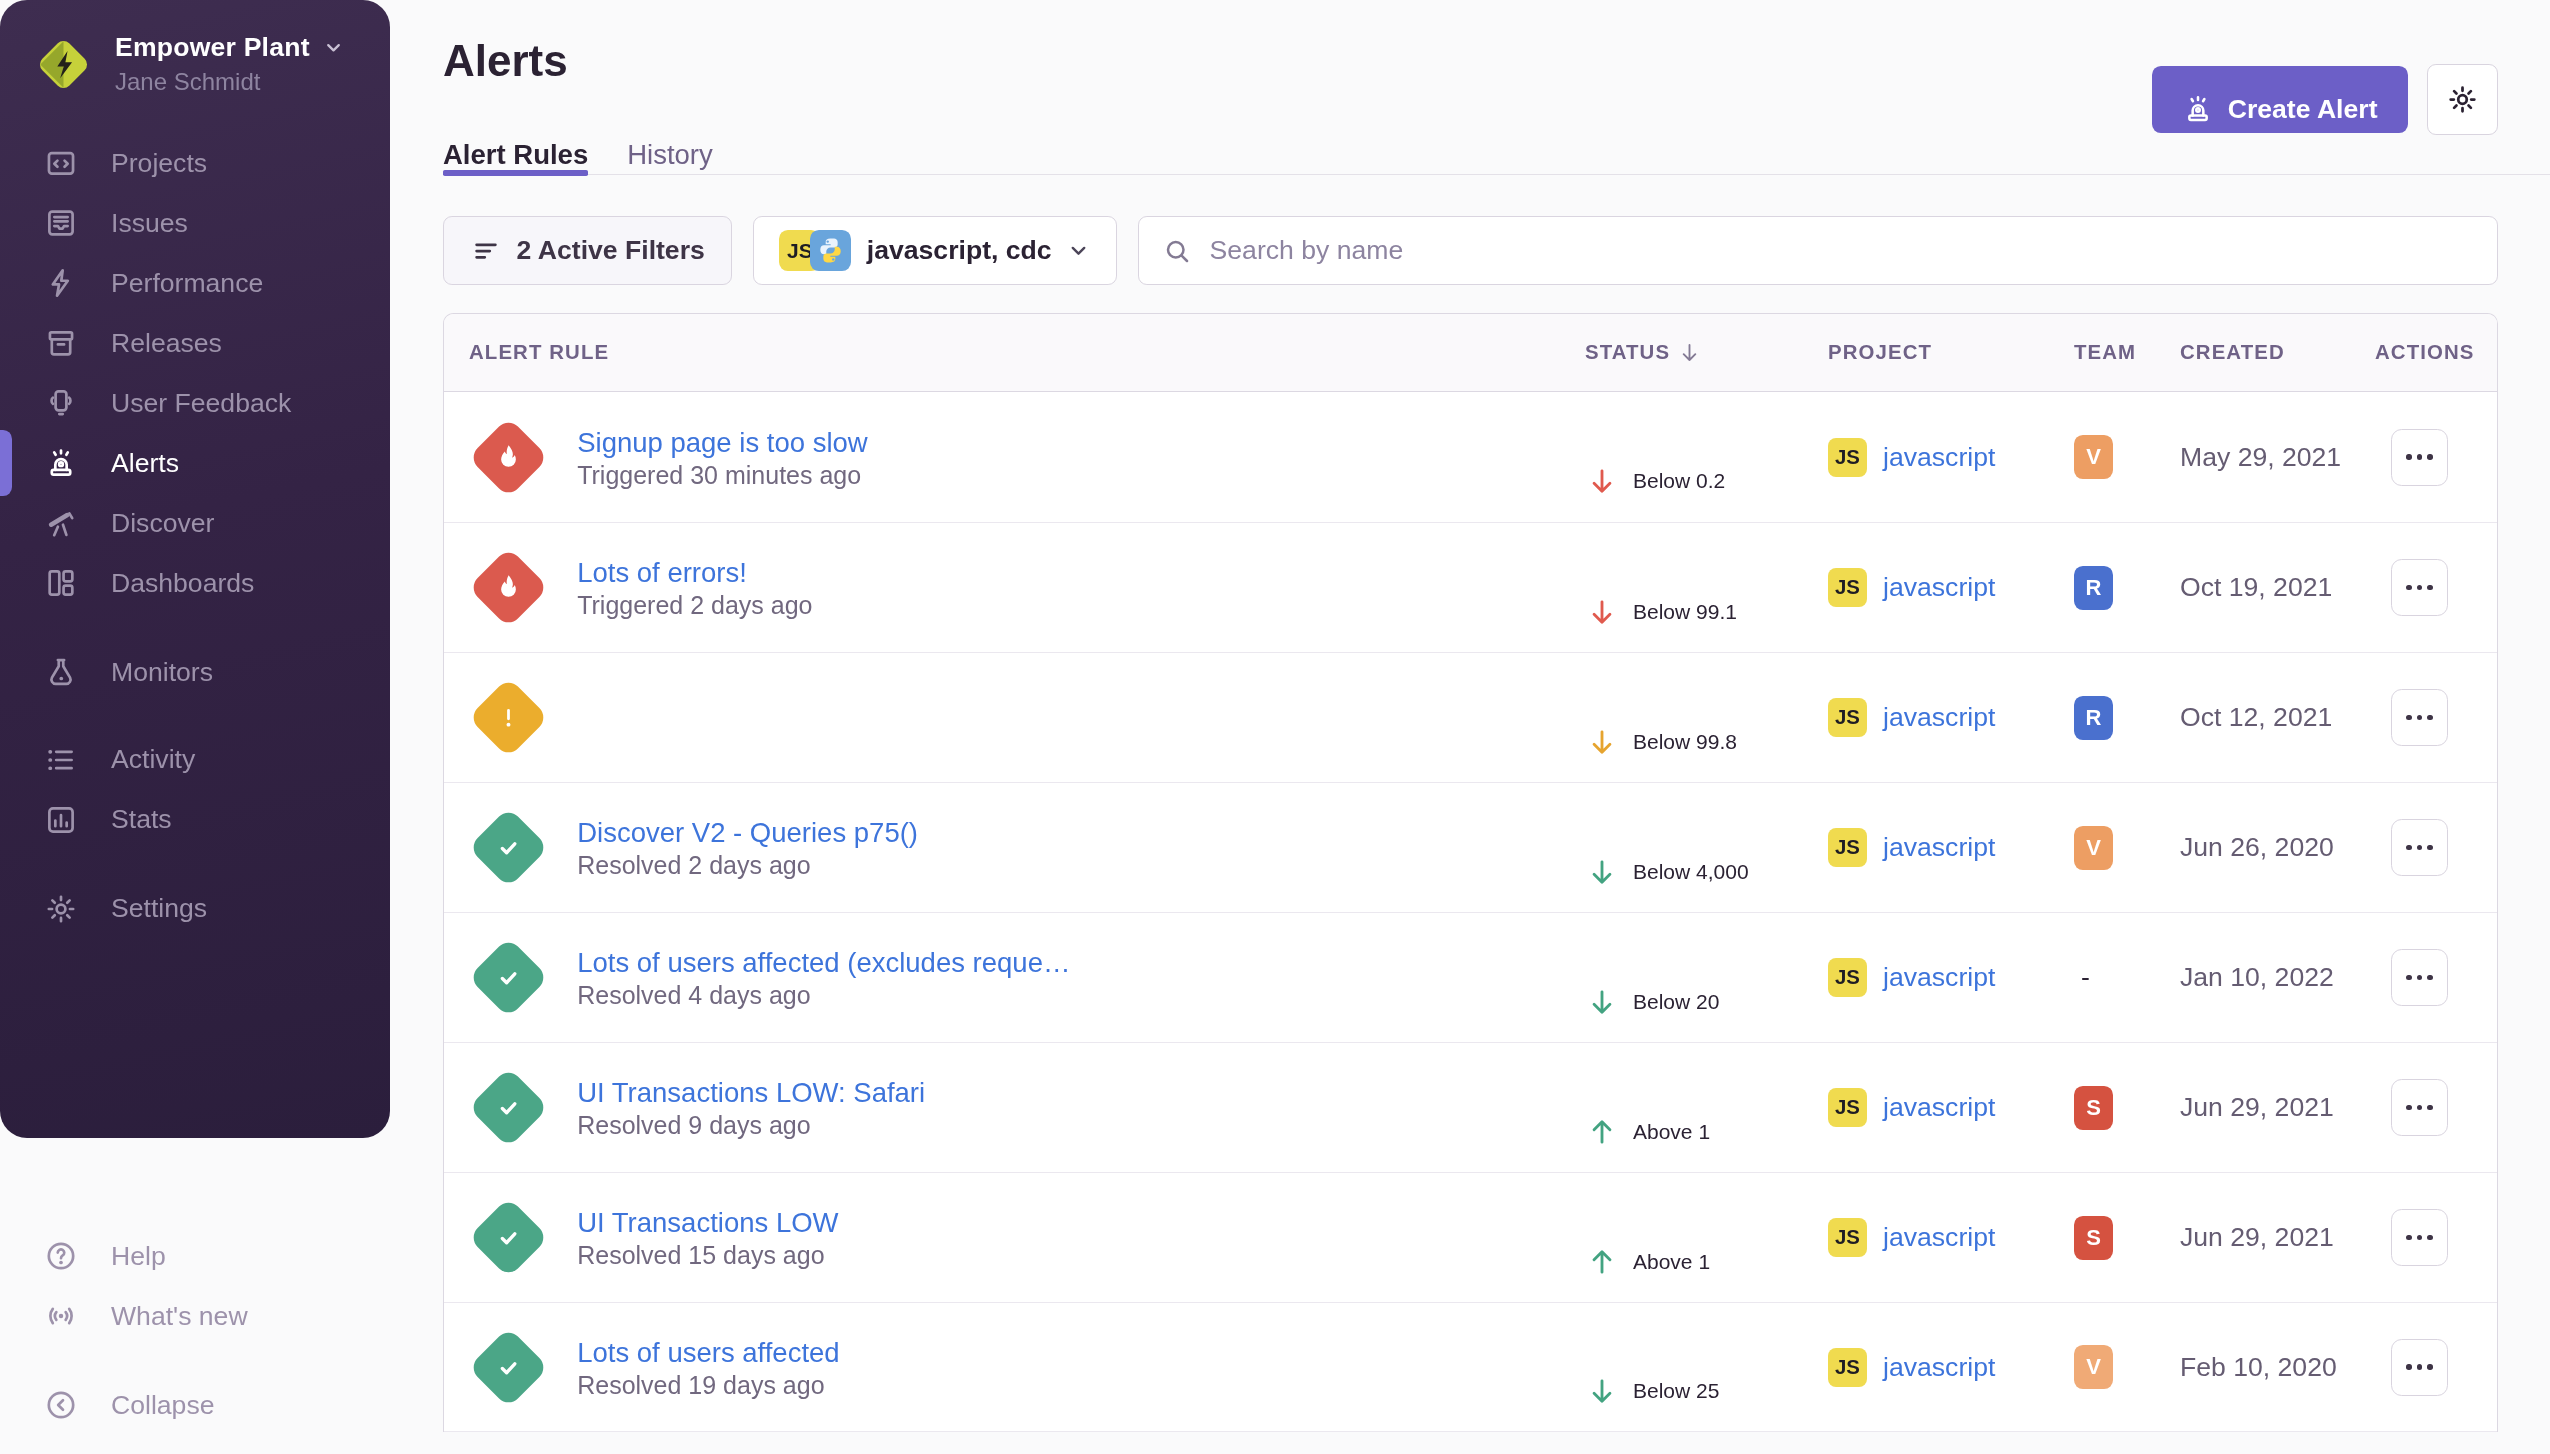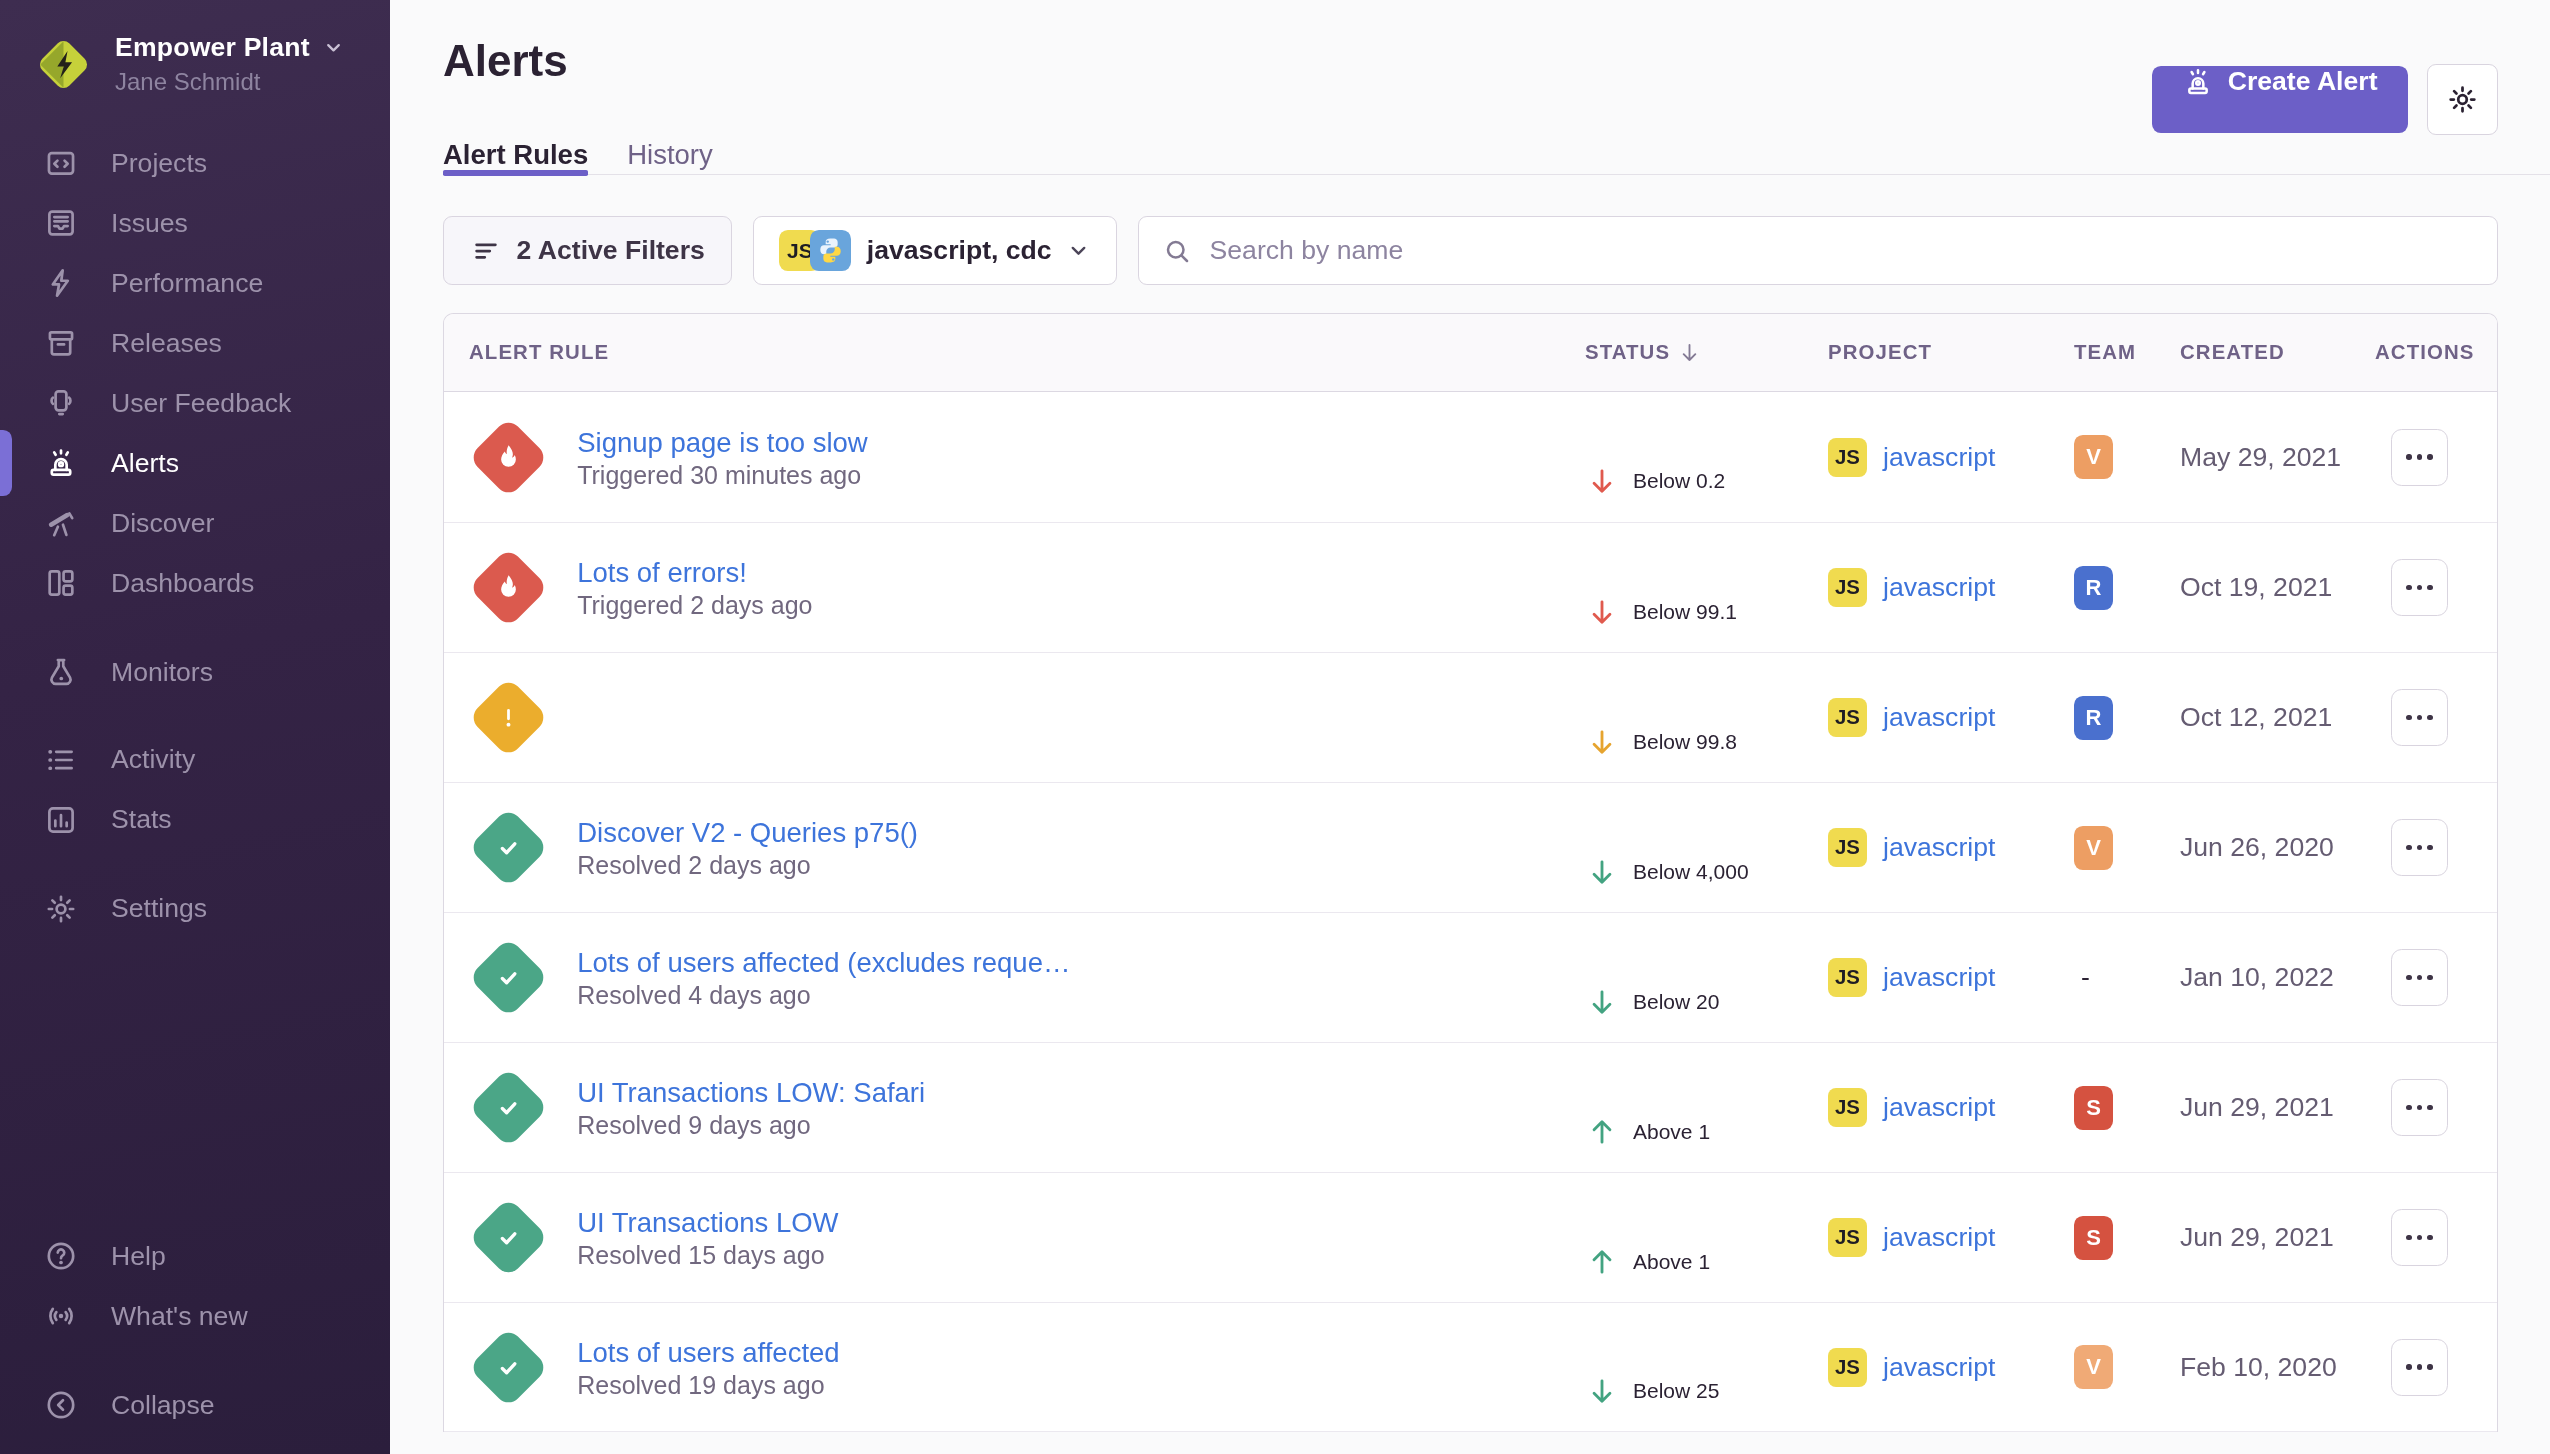--- a/index.html
+++ b/index.html
@@ -1,22 +1,22 @@
 <!DOCTYPE html>
 <html style="font-size:14px"><head>
 <meta charset="utf-8">
 <style>
   * { box-sizing: border-box; }
   html,body { margin:0; padding:0; width:2550px; height:1454px; overflow:hidden;
     background:#FAFAFB; font-family:"Liberation Sans","DejaVu Sans",sans-serif; color:#2B2233; }
   svg { display:block; }
 
   
-  .sidebar { position:fixed; left:0; top:0; width:390px; height:1454px;
-    background:linear-gradient(168deg,#3E2D50 0%,#342345 45%,#2B1E3C 100%); }
+  .sidebar { position:fixed; left:0; top:0; width:390px; height:1138px;
+    background:linear-gradient(168deg,#3E2D50 0%,#342345 45%,#2B1E3C 100%);border-radius:27px; }
   .org { display:flex; align-items:center; gap:23px; padding:32px 21px 0 35px; cursor:pointer; }
   .org-logo { width:57px; height:57px; flex:none; }
   .org-logo svg { width:57px; height:57px; }
   .org-name-row { display:flex; align-items:center; gap:12.4px; }
   .org-name { color:#FFFFFF; font-size:26.6px; font-weight:700; letter-spacing:0.2px; white-space:nowrap; }
   .org-name-row svg { width:23px; height:23px; color:#C9C0D4; }
   .org-user { color:#8E84A0; font-size:24px; margin-top:5.3px; }
   .side-nav { display:flex; flex-direction:column; margin-top:37px; }
   .nav-item { position:relative; display:flex; align-items:center; height:60px; padding-left:43px;
     color:#9D92AB; font-size:26.6px; text-decoration:none; cursor:pointer; }
@@ -25,21 +25,21 @@
     background:#7B6FD6; border-radius:0 8.9px 8.9px 0; }
   .nav-icon { width:35px; height:35px; flex:none; display:flex; align-items:center; justify-content:center; }
   .nav-icon svg { width:34px; height:34px; }
   .nav-label { margin-left:33px; white-space:nowrap; }
   .side-footer { position:absolute; left:0; top:1226px; right:8px; display:flex; flex-direction:column; }
 
   
   .main { margin-left:390px; width:2161px; position:relative; padding:0 53px; }
   .page-title { margin:35px 0 0; font-size:44px; line-height:51px; font-weight:700; color:#2B2233; }
   .head-actions { position:absolute; top:29px; right:53px; display:flex; align-items:center; gap:19.5px; }
-  .btn-primary { display:flex; align-items:flex-start; gap:14px; height:67px; padding:0 30px; cursor:pointer;
+  .btn-primary { display:flex; align-items:flex-end; gap:14px; height:67px; padding:8px 30px; cursor:pointer;
     background:#6C5FC7; color:#FFFFFF; font-family:inherit; font-size:26.6px; font-weight:700; border:none; border-radius:8.9px; }
   .btn-primary svg { width:32px; height:32px; }
   .btn-icon { width:71px; height:71px; background:#FFFFFF; border:1.8px solid #D9D4DF; border-radius:8.9px;
     display:flex; align-items:center; justify-content:center; color:#2B2233; cursor:pointer; }
   .btn-icon svg { width:33px; height:33px; }
 
   .tabs { display:flex; gap:39px; margin-top:53px; margin-right:-53px; border-bottom:1.8px solid #E4E1E8; }
   .tab { padding-bottom:3px; font-size:27.5px; color:#6F6287; position:relative; cursor:pointer; }
   .tab.active { color:#2B2233; font-weight:700; }
   .tab.active::after { content:""; position:absolute; left:0; right:0; bottom:-1.8px; height:6.2px;

